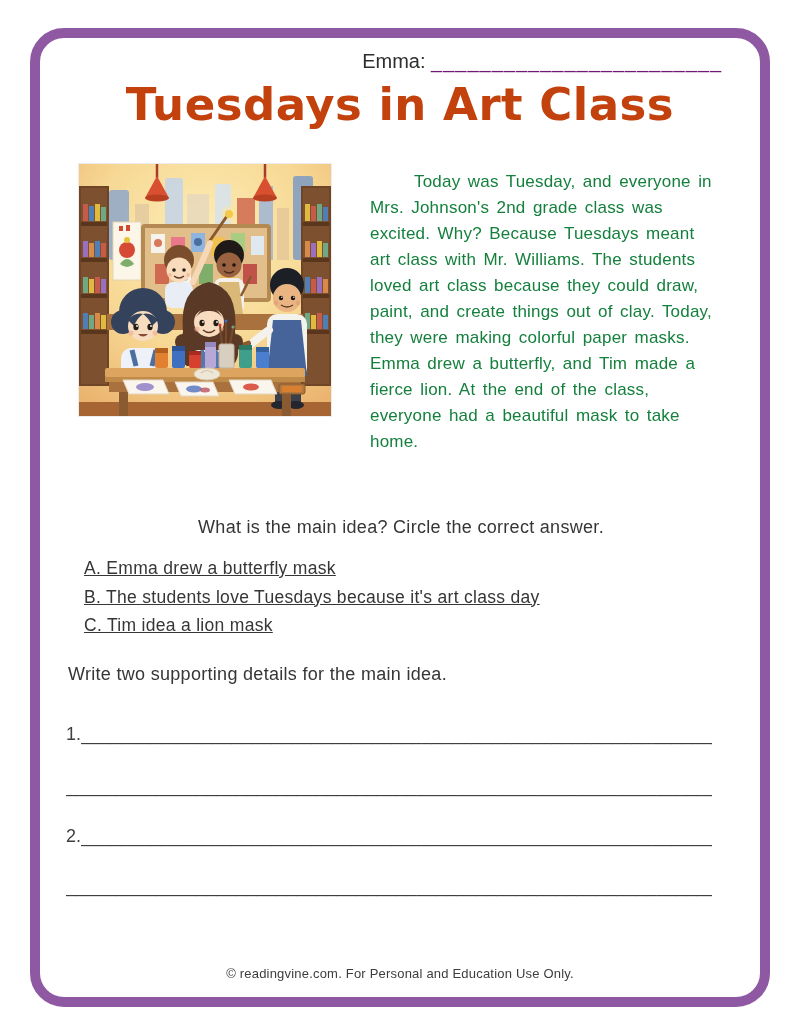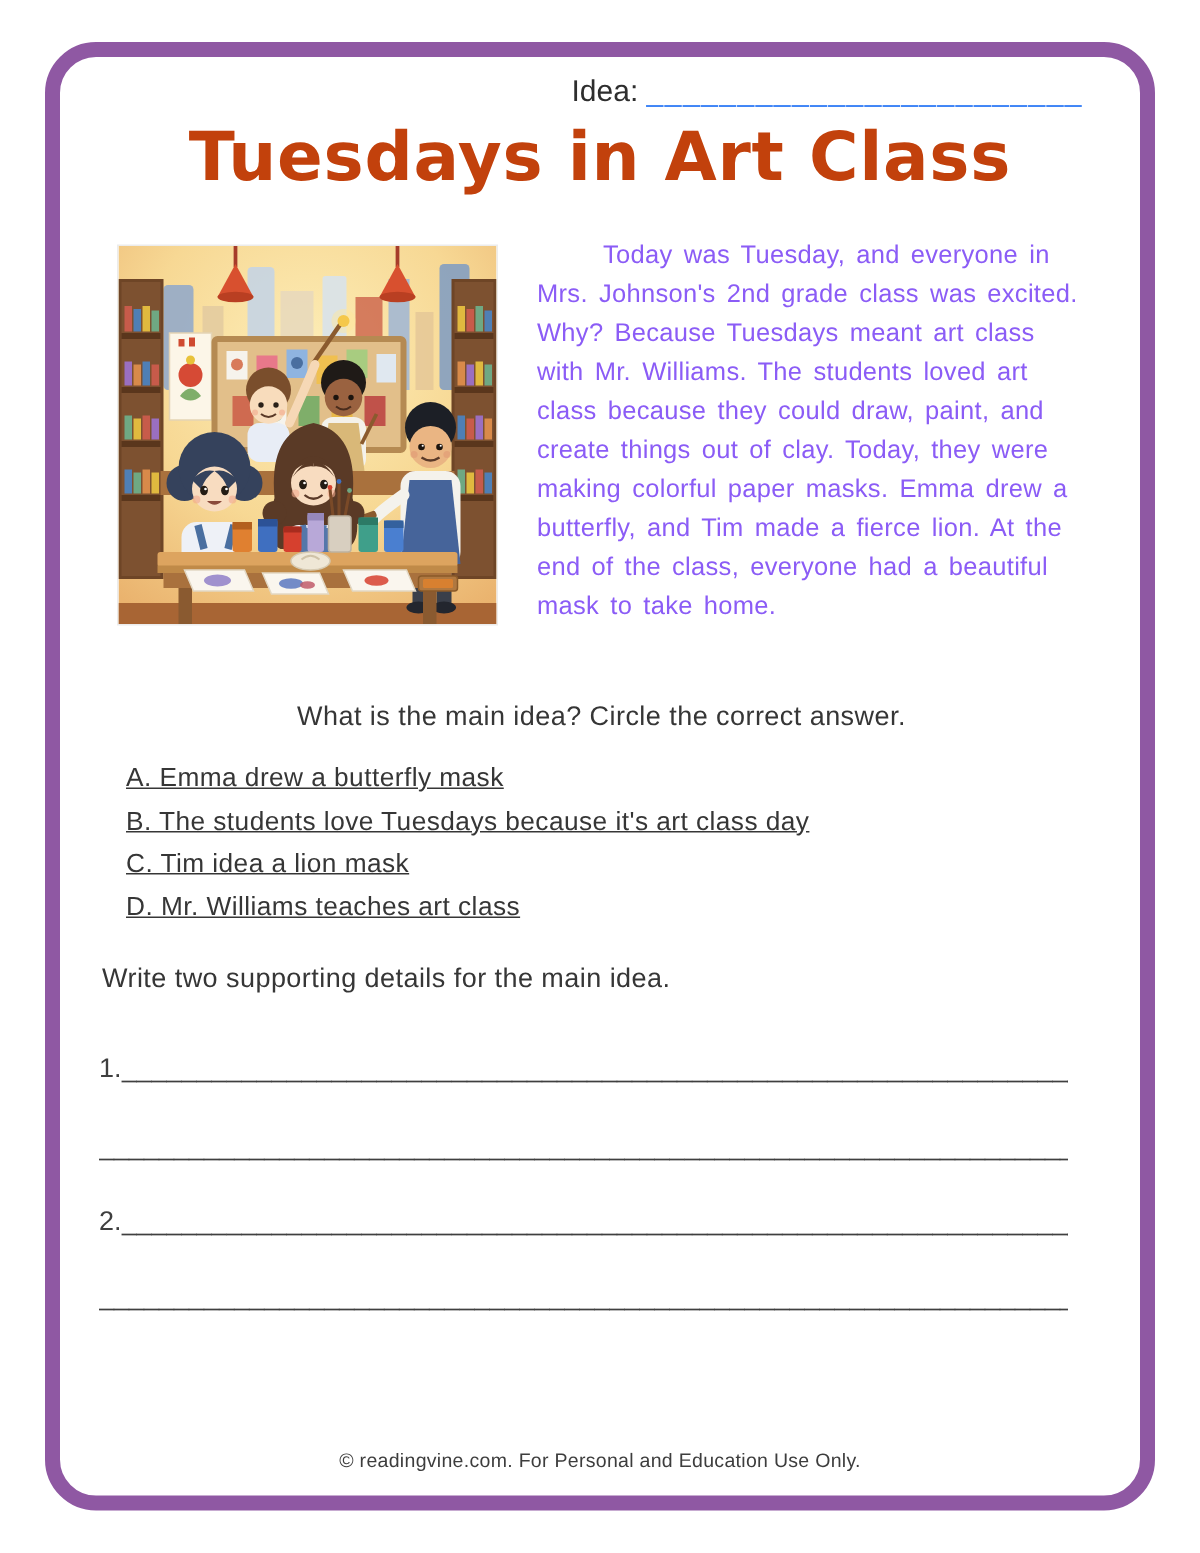--- a/index.html
+++ b/index.html
@@ -3,30 +3,30 @@
 <meta charset="utf-8">
 <style>
   html,body{margin:0;padding:0;background:#ffffff;}
   body{width:800px;height:1035px;position:relative;overflow:hidden;
        font-family:"Liberation Sans",sans-serif;color:#3a3a3a;}
   .frame{position:absolute;left:30px;top:28px;width:740px;height:979px;
          box-sizing:border-box;border:10px solid #8f58a3;border-radius:34px;
          padding:10px 26px 0 26px;background:#ffffff;}
   .name-row{text-align:right;padding-right:12px;font-size:20px;color:#2e2e2e;
             margin-top:2px;white-space:nowrap;}
-  .name-blank{letter-spacing:1px;color:#3b82f6;}
+  .name-blank{letter-spacing:1px;color:#701a75;}
   .title{margin:14px 0 0 0;text-align:center;font-family:"DejaVu Sans",sans-serif;
          font-weight:700;font-size:33px;color:#0f0f0f;letter-spacing:.5px;}
   .passage-title{margin:5px 0 0 0;text-align:center;font-family:"DejaVu Sans",sans-serif;
          font-weight:700;font-size:45px;color:#c2410c;letter-spacing:.5px;}
   .content-row{display:flex;margin-top:26px;gap:26px;padding:0 10px 0 12px;}
   .illustration{width:252px;height:252px;flex:none;margin-top:6px;
                 border:1px solid #ececec;box-sizing:content-box;}
   .illustration svg{width:100%;height:100%;display:block;}
-  .passage{flex:1;margin:0;font-size:17px;line-height:26px;color:#8b5cf6;
+  .passage{flex:1;margin:12px;font-size:17px;line-height:26px;color:#15803d;
            text-indent:44px;letter-spacing:.2px;word-spacing:2.5px;}
   .question-prompt{margin:50px 0 0 2px;font-size:18px;color:#363636;letter-spacing:.3px;text-align:center;}
   .options{margin:16px 0 0 18px;}
   .option{font-size:17.5px;line-height:28.5px;color:#363636;letter-spacing:.3px;text-decoration:underline;}
   .supporting-prompt{margin:24px 0 0 2px;font-size:18px;color:#363636;letter-spacing:.3px;}
   .answers{padding-right:22px;}
   .answer-row{display:flex;align-items:flex-end;font-size:18px;color:#3f3f3f;height:26px;}
   .answer-row.first{margin-top:34px;}
   .answer-row.second{margin-top:26px;}
   .answer-row.third{margin-top:24px;}
@@ -35,21 +35,21 @@
   .blank{flex:1;overflow:hidden;white-space:nowrap;}
   .footer{position:absolute;left:0;bottom:16px;width:100%;text-align:center;
           font-size:13px;color:#3d3d3d;letter-spacing:.2px;}
 </style>
 </head>
 <body>
 
 <div class="frame">
 
   <div class="name-row">
-    <span class="name-label">Idea:</span>
+    <span class="name-label">Emma:</span>
     <span class="name-blank">________________________</span>
   </div>
 
   <h2 class="passage-title">Tuesdays in Art Class</h2>
 
   <div class="content-row">
     <div class="illustration">
       <svg viewBox="0 0 252 252" xmlns="http://www.w3.org/2000/svg">
         <defs>
           <radialGradient id="bg" cx="50%" cy="30%" r="80%">
@@ -305,21 +305,20 @@
     </div>
     <p class="passage">Today was Tuesday, and everyone in Mrs. Johnson's 2nd grade class was excited. Why? Because Tuesdays meant art class with Mr. Williams. The students loved art class because they could draw, paint, and create things out of clay. Today, they were making colorful paper masks. Emma drew a butterfly, and Tim made a fierce lion. At the end of the class, everyone had a beautiful mask to take home.</p>
   </div>
 
   <div class="question-prompt">What is the main idea? Circle the correct answer.</div>
 
   <div class="options">
     <div class="option">A. Emma drew a butterfly mask</div>
     <div class="option">B. The students love Tuesdays because it's art class day</div>
     <div class="option">C. Tim idea a lion mask</div>
-    <div class="option">D. Mr. Williams teaches art class</div>
   </div>
 
   <div class="supporting-prompt">Write two supporting details for the main idea.</div>
 
   <div class="answers">
     <div class="answer-row first">
       <span class="answer-num">1.</span>
       <span class="blank">________________________________________________________________________________</span>
     </div>
     <div class="answer-row second">

